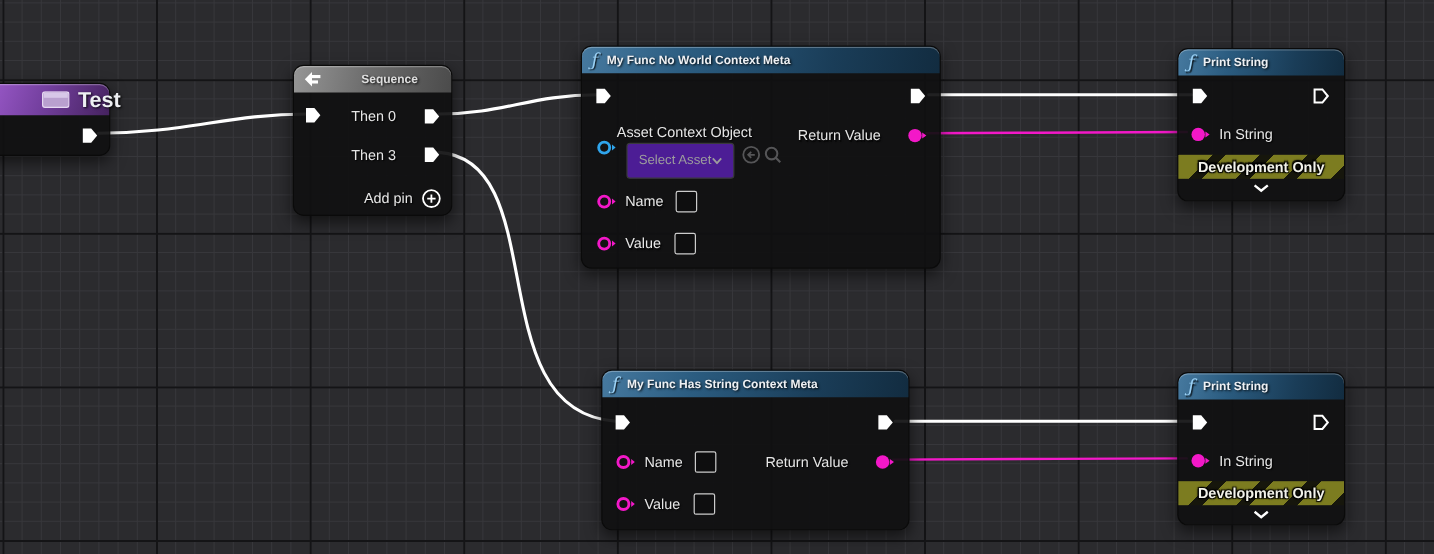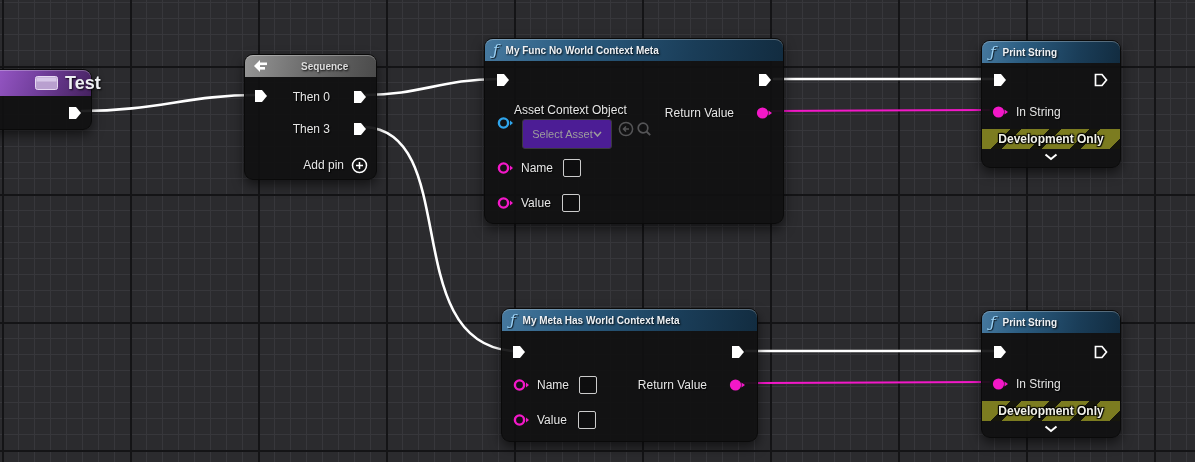--- a/index.html
+++ b/index.html
@@ -188,21 +188,21 @@
       <span>Development Only</span>
     </div>
     <svg class="expand" style="top:112px;" width="14" height="8" viewBox="0 0 14 8">
       <path d="M1.5 1.5 L7 6 L12.5 1.5" fill="none" stroke="#ffffff" stroke-width="2"></path>
     </svg>
   </div>
 
   <div class="node" style="left:501px;top:308px;width:255px;height:132px;">
     <div class="node-header hdr-blue">
       <span class="fn-glyph">ƒ</span>
-      <span class="node-title">My Meta Has World Context Meta</span>
+      <span class="node-title">My Func Has String Context Meta</span>
     </div>
     <svg class="pin-svg" style="position:absolute;left:9px;top:35px;" width="16" height="16" viewBox="0 0 16 16">
       <path d="M2 2 L9 2 L14 8 L9 14 L2 14 Z" fill="var(--exec-wire)"></path>
     </svg>
     <svg class="pin-svg" style="position:absolute;right:11px;top:35px;" width="16" height="16" viewBox="0 0 16 16">
       <path d="M2 2 L9 2 L14 8 L9 14 L2 14 Z" fill="var(--exec-wire)"></path>
     </svg>
     <div class="row" style="left:11px;top:67px;gap:7px;">
       <svg class="pin-svg" width="17" height="16" viewBox="0 0 17 16">
         <circle cx="6.5" cy="8" r="4.6" fill="none" style="stroke:var(--string-pin)" stroke-width="2.4"></circle>

